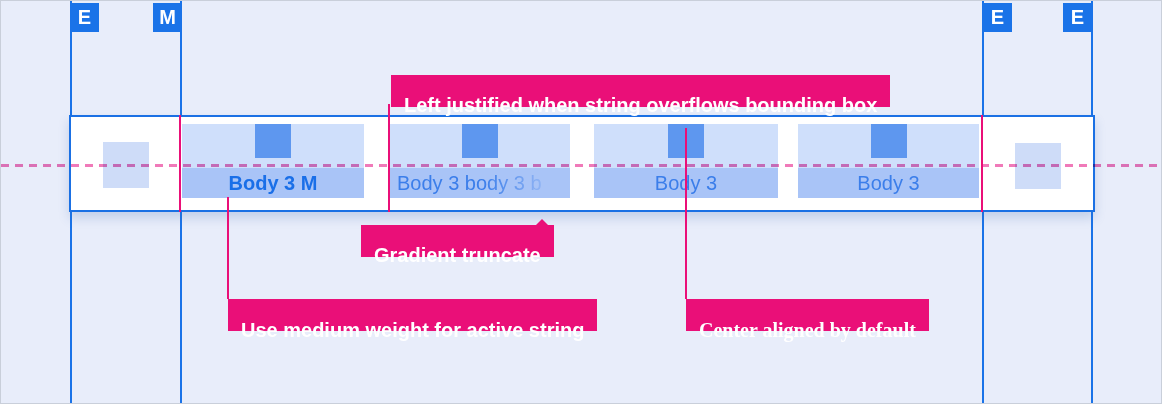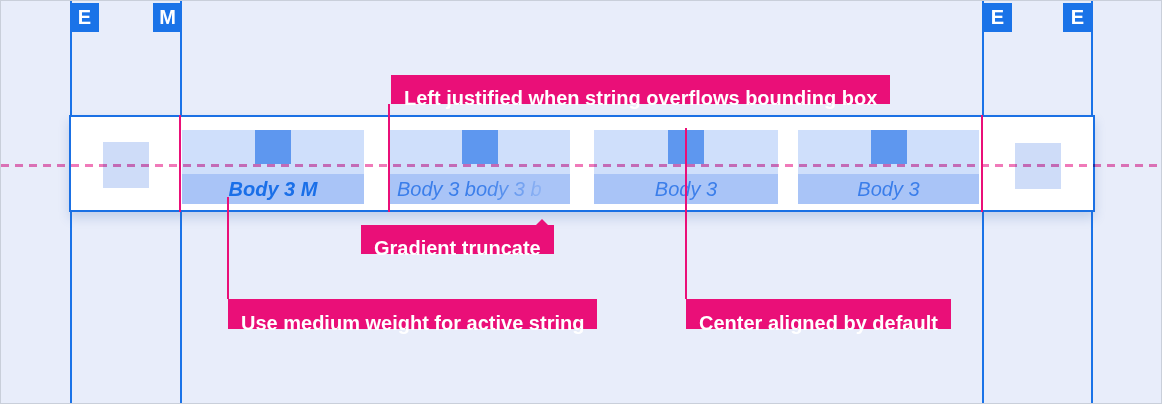--- a/index.html
+++ b/index.html
@@ -32,21 +32,21 @@
     background:#ffffff; border:2px solid #1a70e4; z-index:2;
     box-shadow:0 6px 10px rgba(66,103,178,0.22);
   }
 
   
   .edge-square { position:absolute; width:46px; height:46px; background:#cedcf8; z-index:3; }
   .edge-square.left  { left:102px; top:141px; }
   .edge-square.right { left:1014px; top:142px; }
 
   
-  .tab { position:absolute; top:129px; height:62px; z-index:3; cursor:pointer;font-style:italic; }
+  .tab { position:absolute; top:123px; height:62px; z-index:3; cursor:pointer; }
   .tab-1 { left:181px; width:182px; }
   .tab-2 { left:388px; width:181px; }
   .tab-3 { left:593px; width:184px; }
   .tab-4 { left:797px; width:181px; }
 
   .tab-top {
     position:absolute; left:0; right:0; top:0; height:44px; background:#cfdffb;
     display:flex; justify-content:center; align-items:flex-start;
   }
   .tab-icon { width:36px; height:34px; background:#5e97ef; }
@@ -77,26 +77,26 @@
   .pline { position:absolute; width:2px; background:#ea0f78; z-index:5; }
   .pl-content-left  { left:178px; top:114px; height:97px; }
   .pl-content-right { left:980px; top:114px; height:97px; }
   .pl-leftjust      { left:387px; top:103px; height:108px; }
   .pl-active        { left:226px; top:196px; height:102px; }
   .pl-center        { left:684px; top:127px; height:171px; }
 
   
   .callout {
     position:absolute; z-index:6; background:#ea0f78; color:#ffffff;
-    font-weight:bold; font-size:20px; white-space:nowrap; padding:9px 13px;
+    font-weight:bold; font-size:20px; white-space:nowrap; padding:16px 13px;
   }
   .co-leftjust { left:390px; top:74px;  height:29px; line-height:29px; }
   .co-gradient { left:360px; top:224px; height:29px; line-height:29px; }
   .co-medium   { left:227px; top:298px; height:30px; line-height:30px; }
-  .co-center   { left:685px; top:298px; height:30px; line-height:30px; }
+  .co-center   { left:685px; top:298px; height:30px; line-height:30px;font-family:Liberation Serif, serif; }
 
   .arrow-up {
     position:absolute; right:5px; top:-6px; width:0; height:0;
     border-left:7px solid rgba(0,0,0,0); border-right:7px solid rgba(0,0,0,0);
     border-bottom:7px solid #ea0f78;
   }
 </style>
 </head>
 <body>
 

